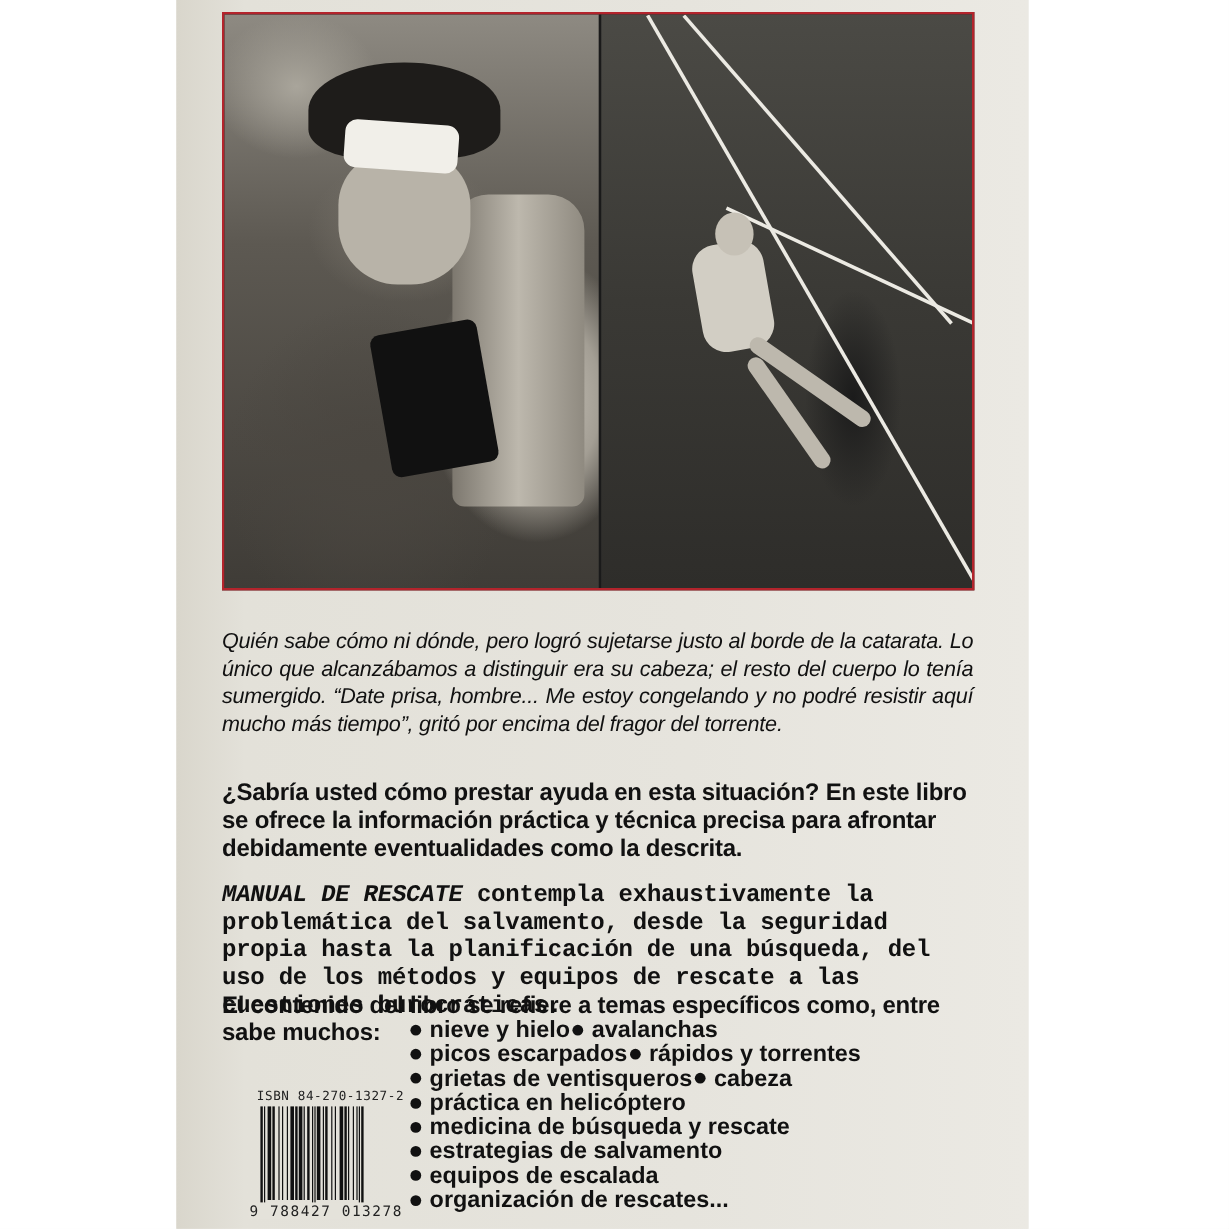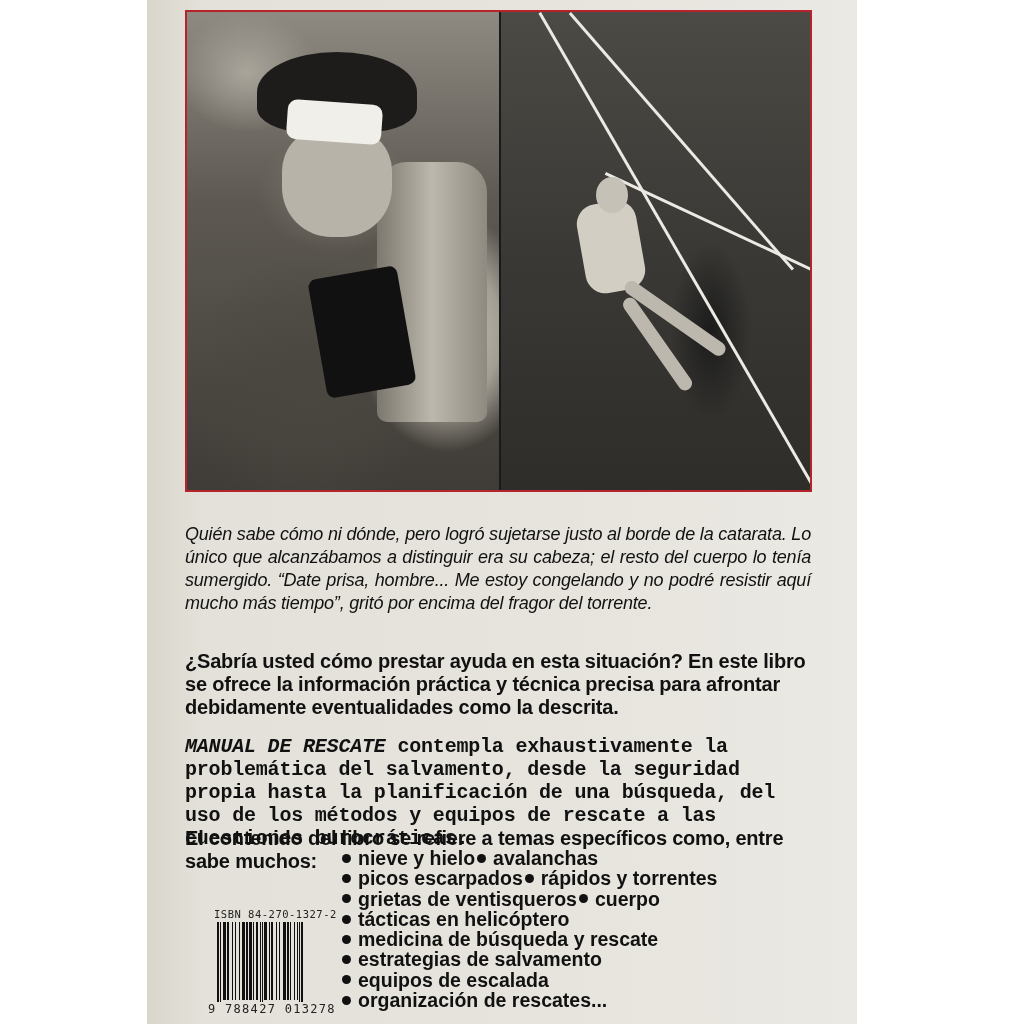--- a/index.html
+++ b/index.html
@@ -98,25 +98,25 @@
     <div class="bullet-row">
       <span class="dot"></span>
         <span>picos escarpados</span>
       <span class="dot"></span>
         <span>rápidos y torrentes</span>
     </div>
     <div class="bullet-row">
       <span class="dot"></span>
         <span>grietas de ventisqueros</span>
       <span class="dot"></span>
-        <span>cuerpo</span>
+        <span>cabeza</span>
     </div>
     <div class="bullet-row">
       <span class="dot"></span>
-        <span>tácticas en helicóptero</span>
+        <span>práctica en helicóptero</span>
     </div>
     <div class="bullet-row">
       <span class="dot"></span>
         <span>medicina de búsqueda y rescate</span>
     </div>
     <div class="bullet-row">
       <span class="dot"></span>
         <span>estrategias de salvamento</span>
     </div>
     <div class="bullet-row">

